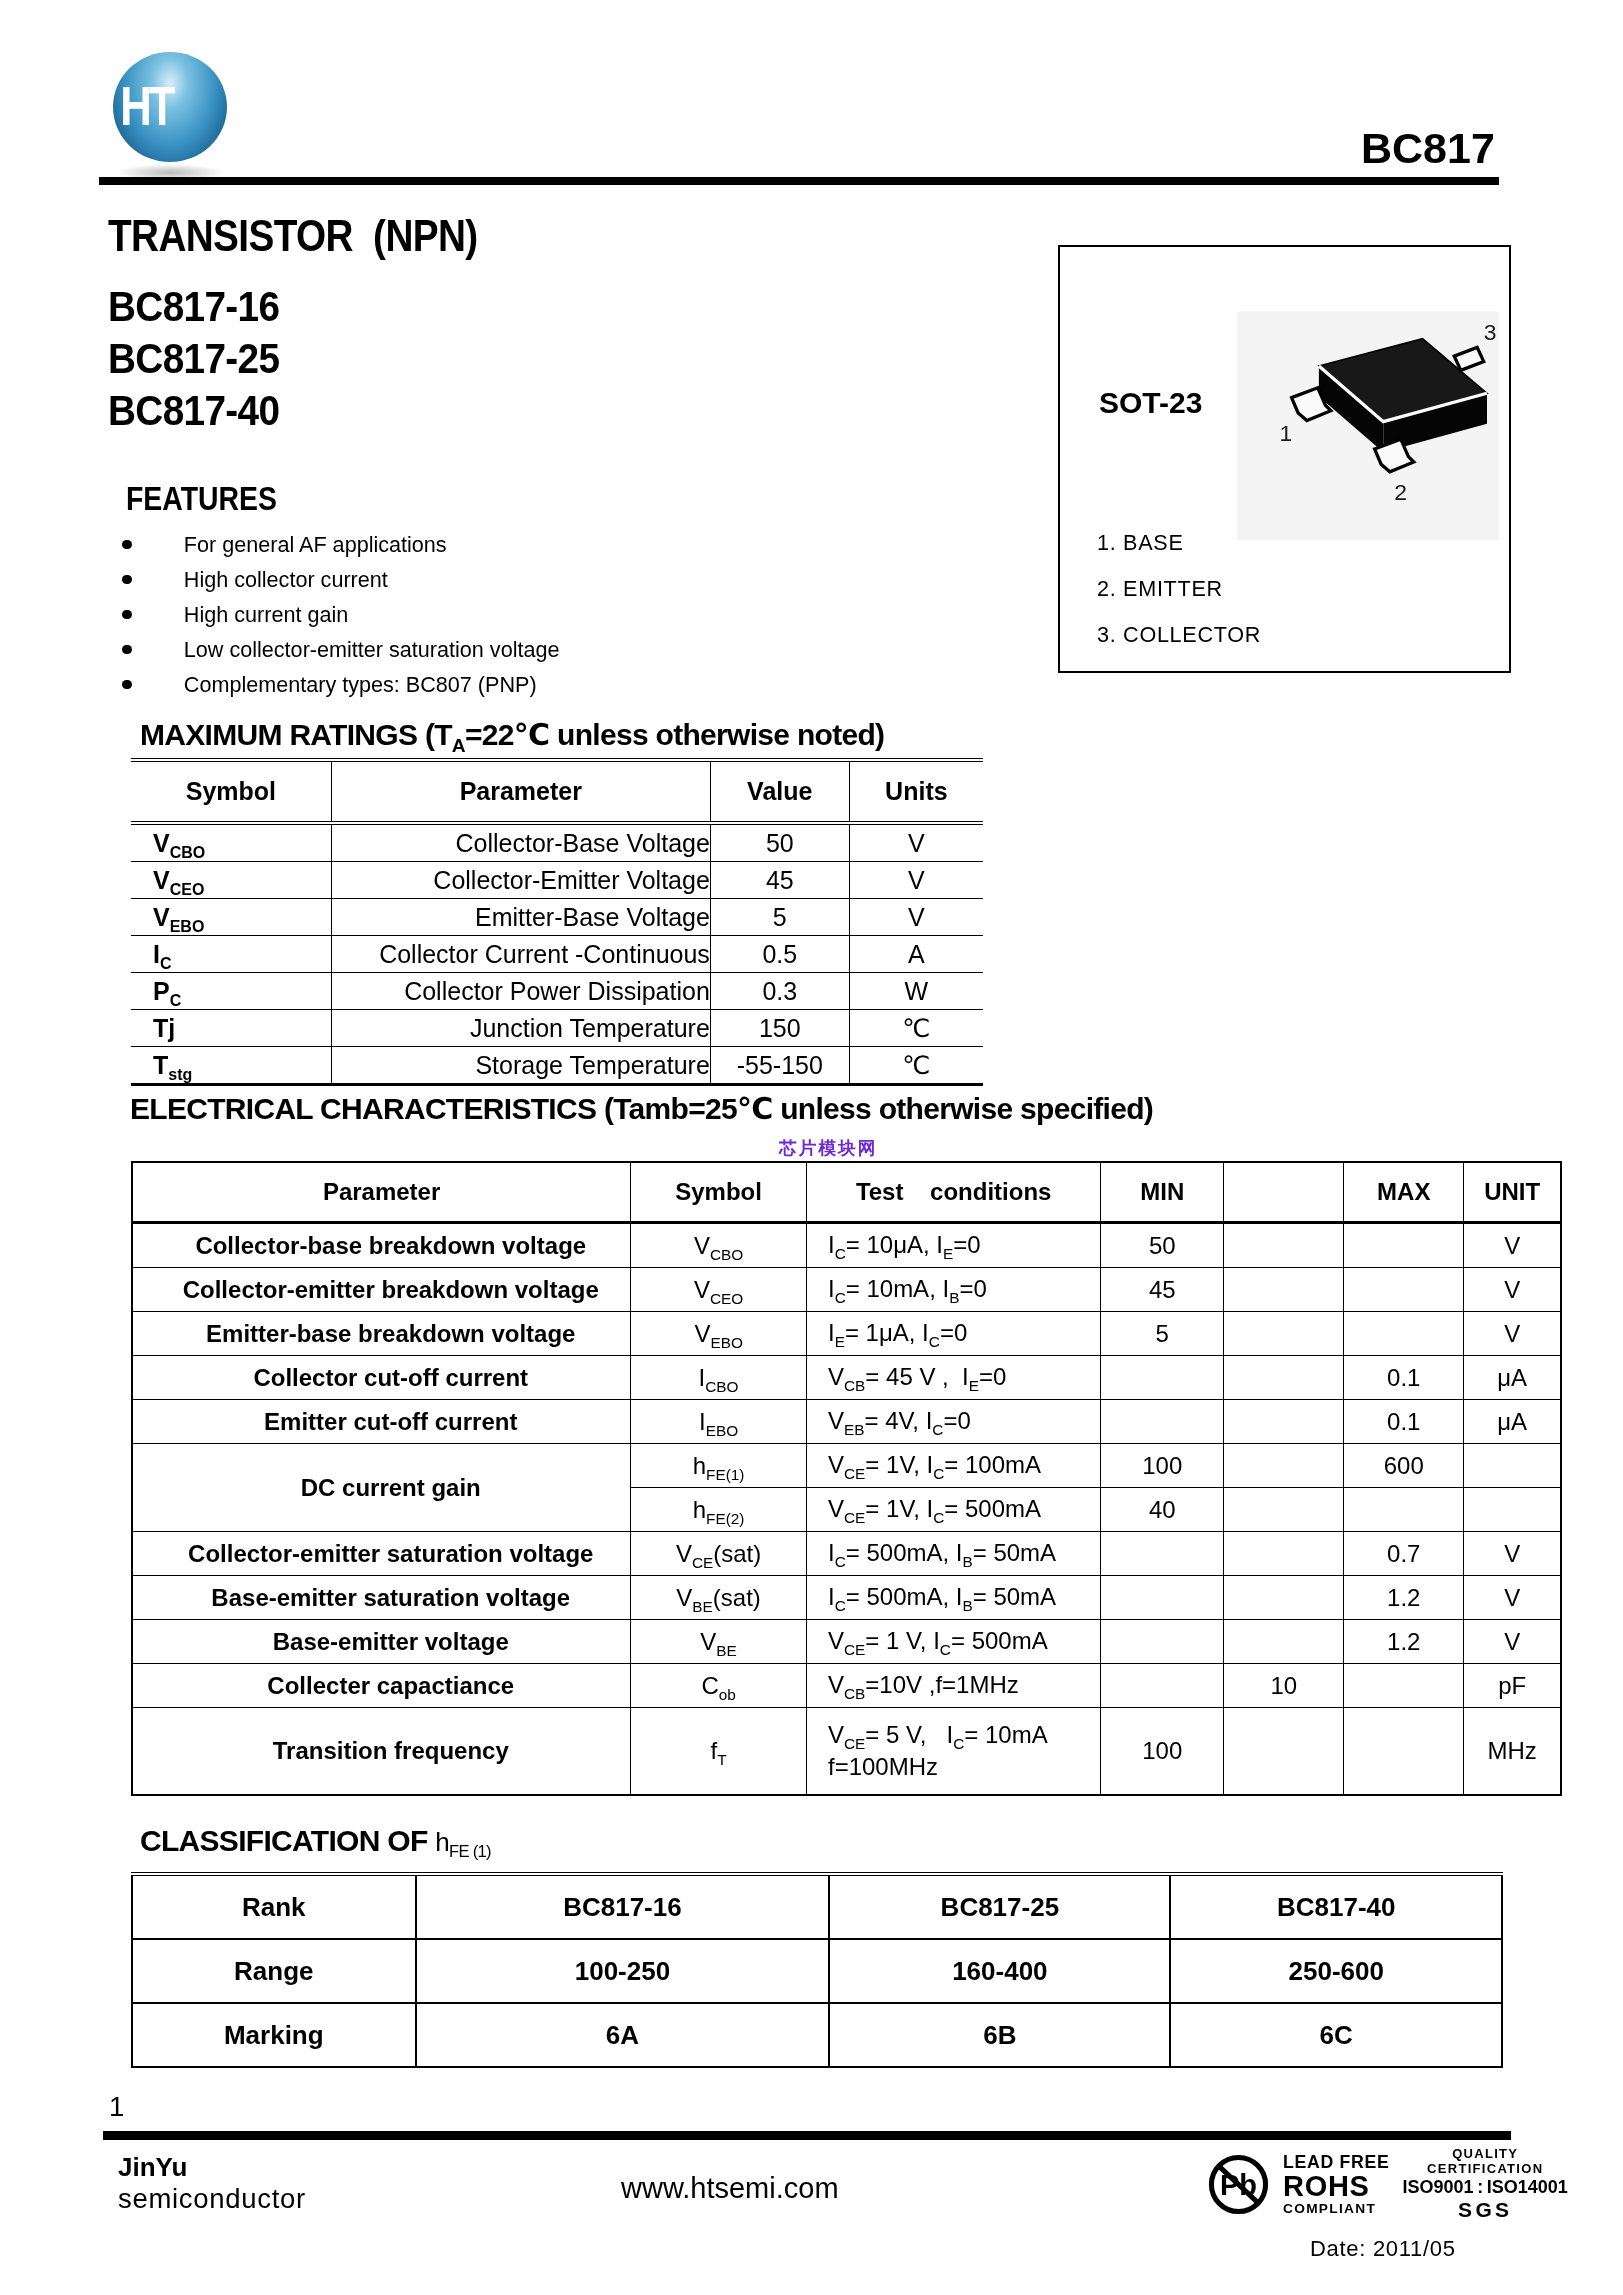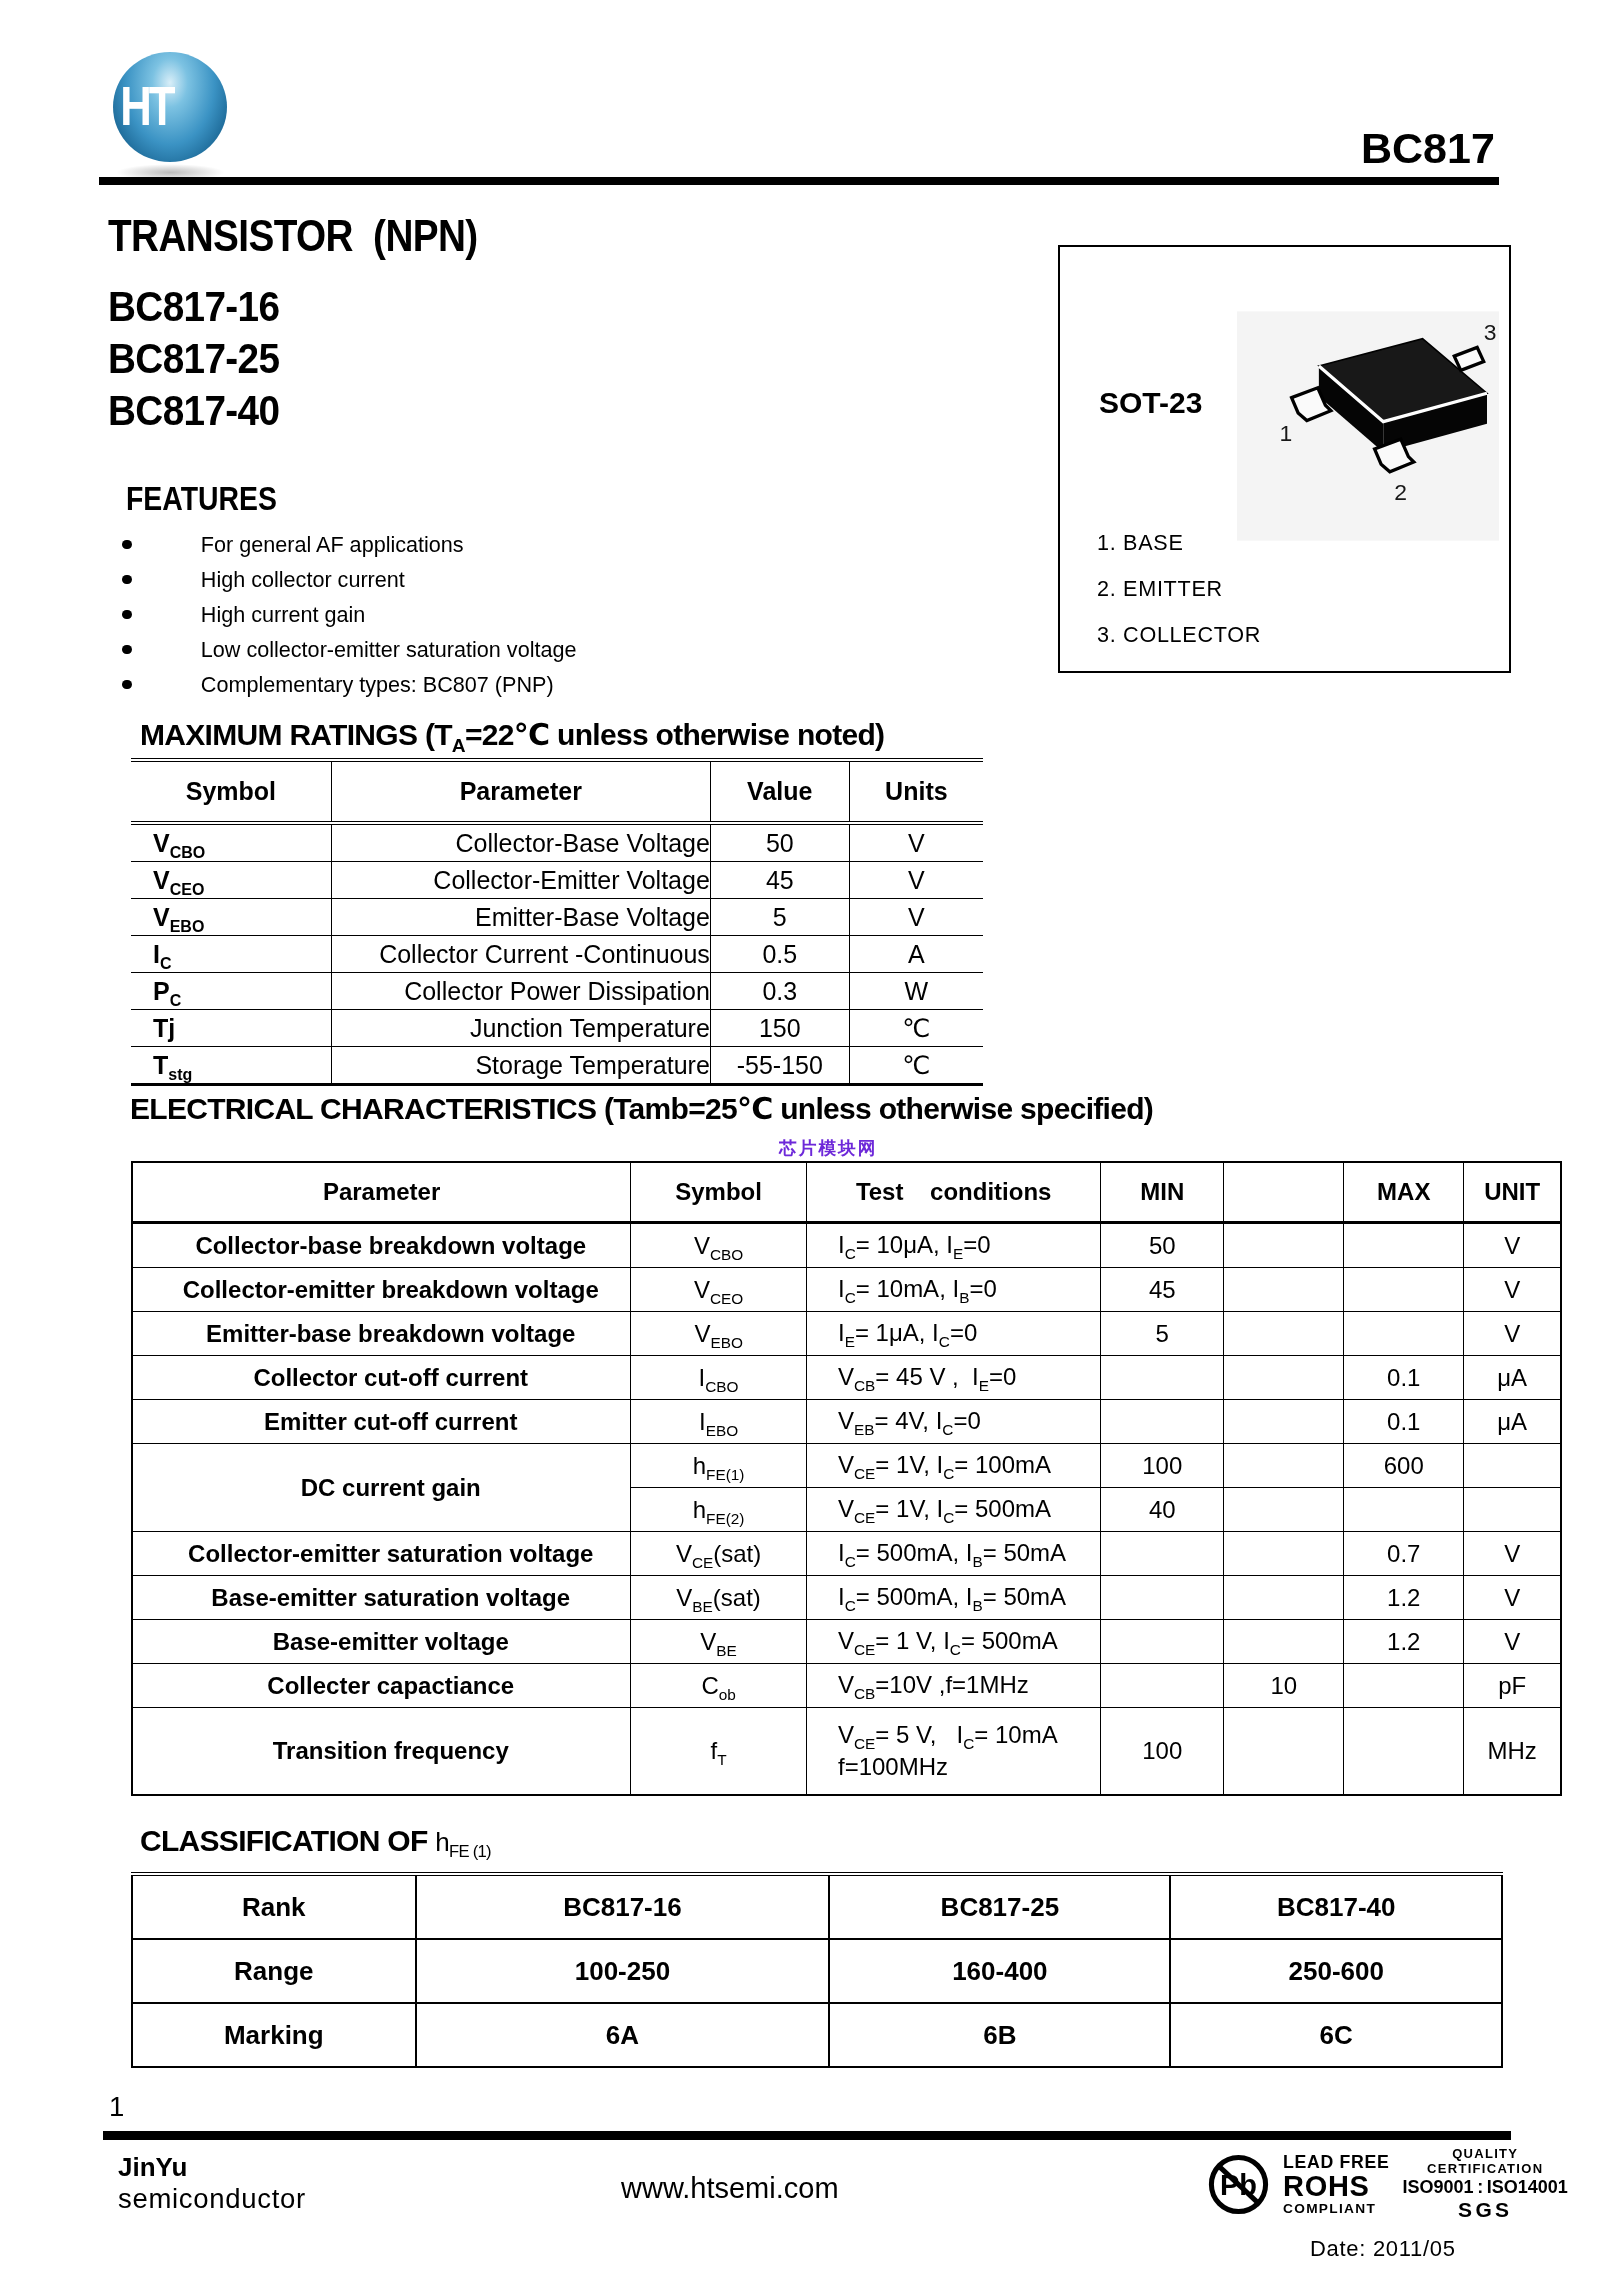--- a/index.html
+++ b/index.html
@@ -27,21 +27,21 @@
   .doc-title{position:absolute; left:108px; top:211px; font-size:44px; font-weight:bold;
     letter-spacing:-0.7px; transform:scaleX(0.88); transform-origin:0 0; white-space:nowrap;}
   .part-numbers{position:absolute; left:108px; top:280px; line-height:52px; font-size:43px;
     font-weight:bold; letter-spacing:-0.7px; transform:scaleX(0.9); transform-origin:0 0;}
   
   .features-heading{position:absolute; left:126px; top:480px; font-size:33px; font-weight:bold;
     transform:scaleX(0.86); transform-origin:0 0;}
   .features-list{position:absolute; left:122px; top:527px;}
   .feature-item{display:flex; align-items:center; height:35px;}
   .bullet{width:9.8px; height:9.8px; border-radius:50%; background:#000; flex:0 0 9.8px;}
-  .feature-text{margin-left:69px; font-size:21.6px; white-space:nowrap;}
+  .feature-text{margin-left:52px; font-size:21.6px; white-space:nowrap;}
   
   .sot-box{position:absolute; left:1058px; top:245px; width:453px; height:428px;
     border:2.6px solid #000; box-sizing:border-box; background:#fff;}
   .sot-title{position:absolute; left:39px; top:139px; font-size:30px; font-weight:bold;}
   .pin-list{position:absolute; left:37px; top:273px; font-size:21.6px; line-height:46px; letter-spacing:0.7px;}
   .sot-svg{position:absolute; right:10.5px; top:58px;}
   
   .section-heading{position:absolute; font-size:30px; font-weight:bold; letter-spacing:-0.7px; white-space:nowrap;}
   sub{font-size:0.64em; line-height:0;}
   .watermark{position:absolute; left:779px; top:1136px; font-size:17.7px; font-weight:bold;
@@ -57,21 +57,21 @@
   .max-table th:not(:last-child), .max-table td:not(:last-child){border-right:1.3px solid #000;}
   .max-table td.sym{font-weight:bold; text-align:left; padding-left:22px;}
   .max-table td.par{text-align:right; padding-left:25px;}
   
   .elec-table{position:absolute; left:131px; top:1161px; width:1431px; font-size:24px;
     border:2.6px solid #000;}
   .elec-table th{height:58px; font-weight:bold; border:1.3px solid #000; border-bottom:3.3px solid #000;}
   .elec-table td{height:43px; border:1.3px solid #000;}
   .elec-table tr.tall td{height:86px;}
   .elec-table td.param{font-weight:bold; text-align:center; padding-left:18.3px;}
-  .elec-table td.cond{text-align:left; padding-left:31px; line-height:1.35;}
+  .elec-table td.cond{text-align:left; padding-left:21px; line-height:1.35;}
   
   .class-table{position:absolute; left:131px; top:1872px; width:1372px; font-size:26px;
     font-weight:bold; border:2.6px solid #000; border-top:4.6px double #000;}
   .class-table td{height:62px; border:2px solid #000;}
   
   .page-number{position:absolute; left:109px; top:2091px; font-size:27.5px;}
   .footer-rule{position:absolute; left:103px; top:2131px; width:1408px; height:8.5px; background:#000;}
   .company{position:absolute; left:118px; top:2152px; line-height:31px;}
   .company .l1{font-size:26px; font-weight:bold;}
   .company .l2{font-size:27.5px; letter-spacing:0.7px;}

